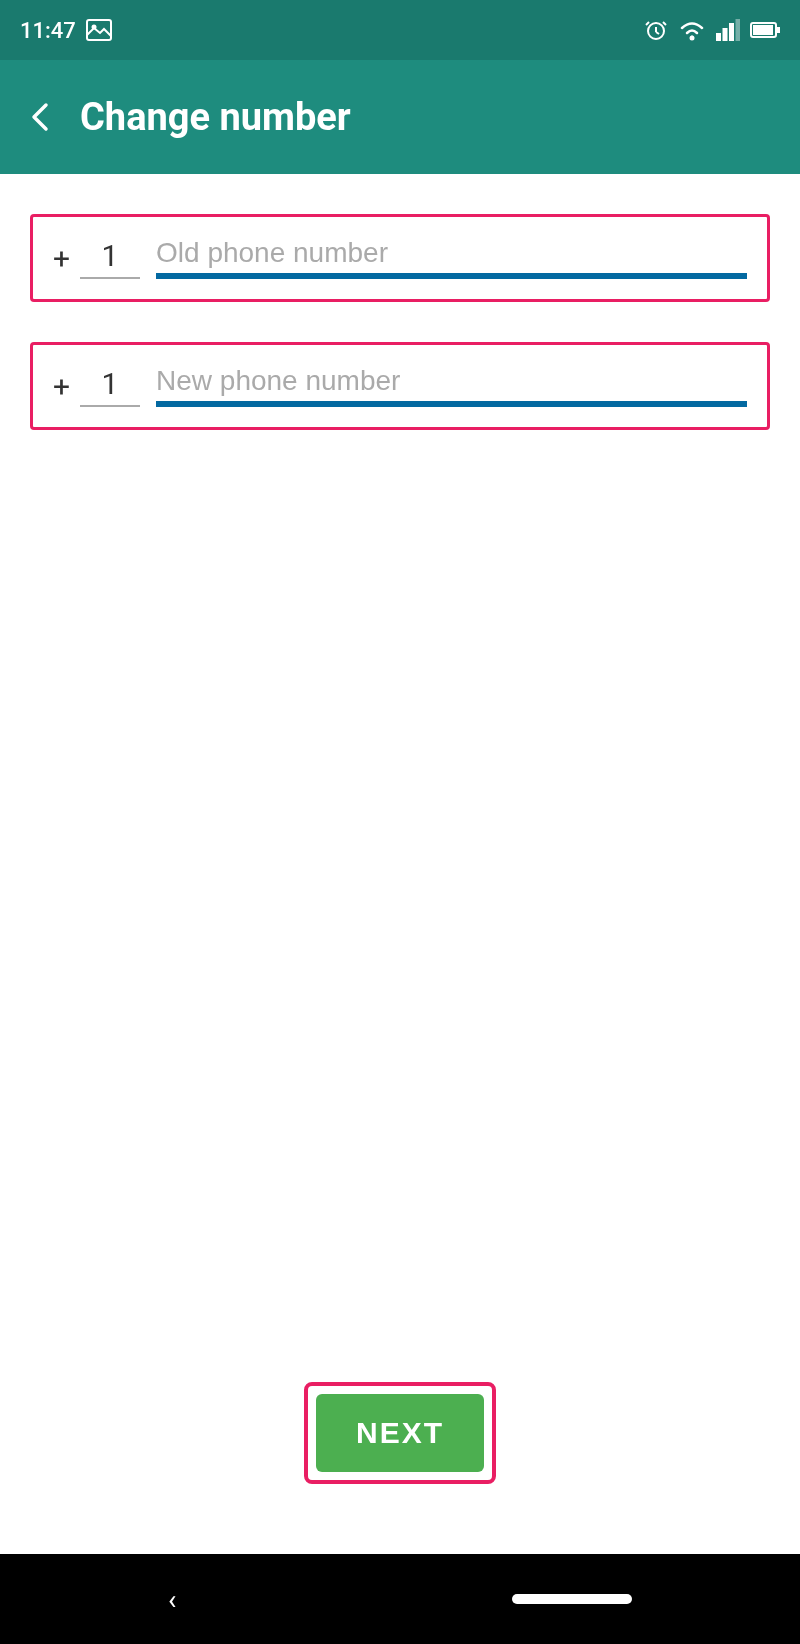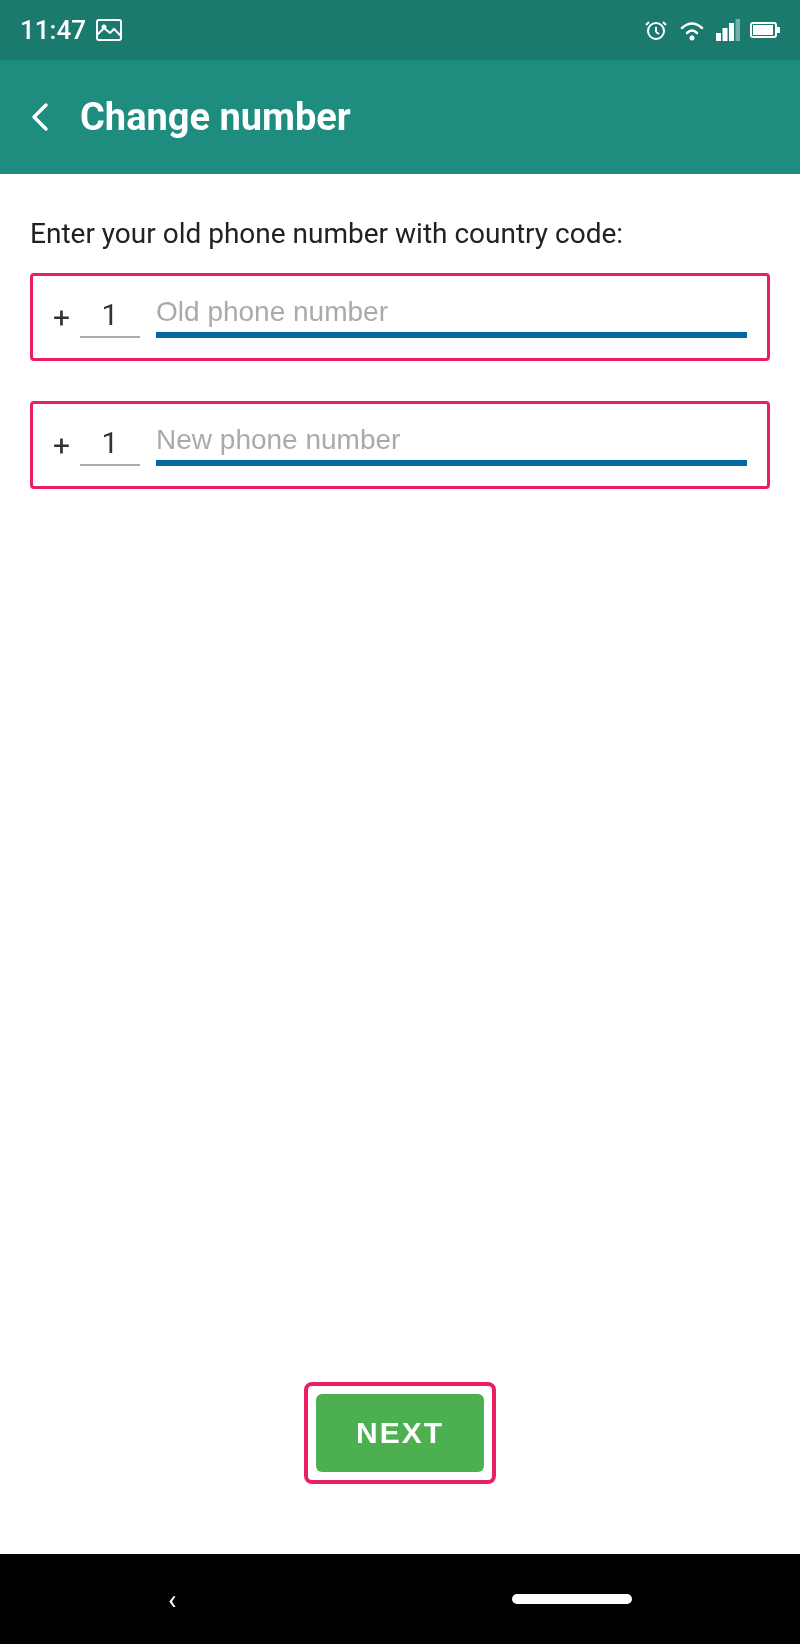--- a/index.html
+++ b/index.html
@@ -24,21 +24,21 @@
       height: 60px;
       display: flex;
       align-items: center;
       justify-content: space-between;
       padding: 0 20px;
       flex-shrink: 0;
     }
 
     .status-time {
       color: white;
-      font-size: 26px;
+      font-size: 22px;
       font-weight: 500;
       display: flex;
       align-items: center;
       gap: 10px;
     }
 
     .status-icons {
       display: flex;
       align-items: center;
       gap: 10px;
@@ -227,21 +227,20 @@
   <button class="back-button">
     <svg width="32" height="32" viewBox="0 0 32 32" fill="white">
       <polyline points="22,4 10,16 22,28" stroke="white" stroke-width="3.5" fill="none" stroke-linecap="round" stroke-linejoin="round"></polyline>
     </svg>
   </button>
   <span class="app-bar-title">Change number</span>
 </div>
 
 <div class="main-content">
 
-  <div class="section-label">Enter your old phone number with country code:</div>
   <div class="phone-input-box">
     <span class="plus-sign">+</span>
     <span class="country-code">1</span>
     <input type="tel" class="phone-number-input" placeholder="Old phone number" style="">
   </div>
 
   <div class="phone-input-box">
     <span class="plus-sign">+</span>
     <span class="country-code">1</span>
     <input type="tel" class="phone-number-input" placeholder="New phone number" style="">

